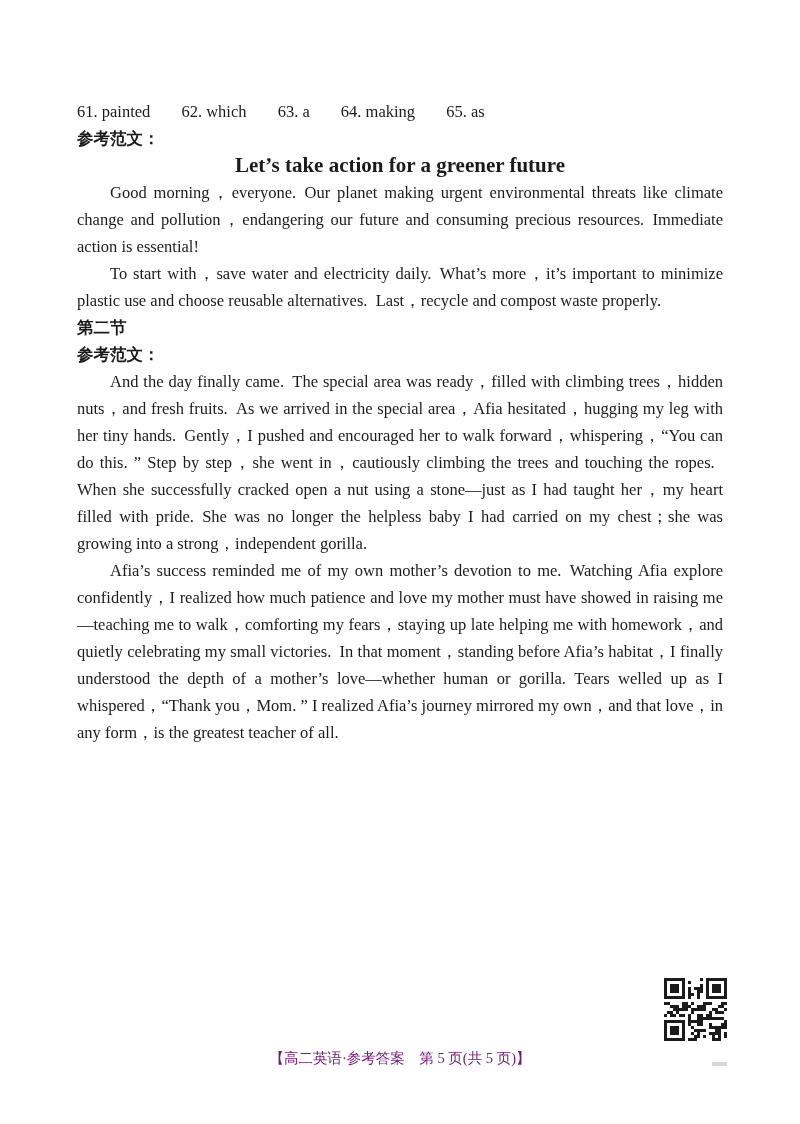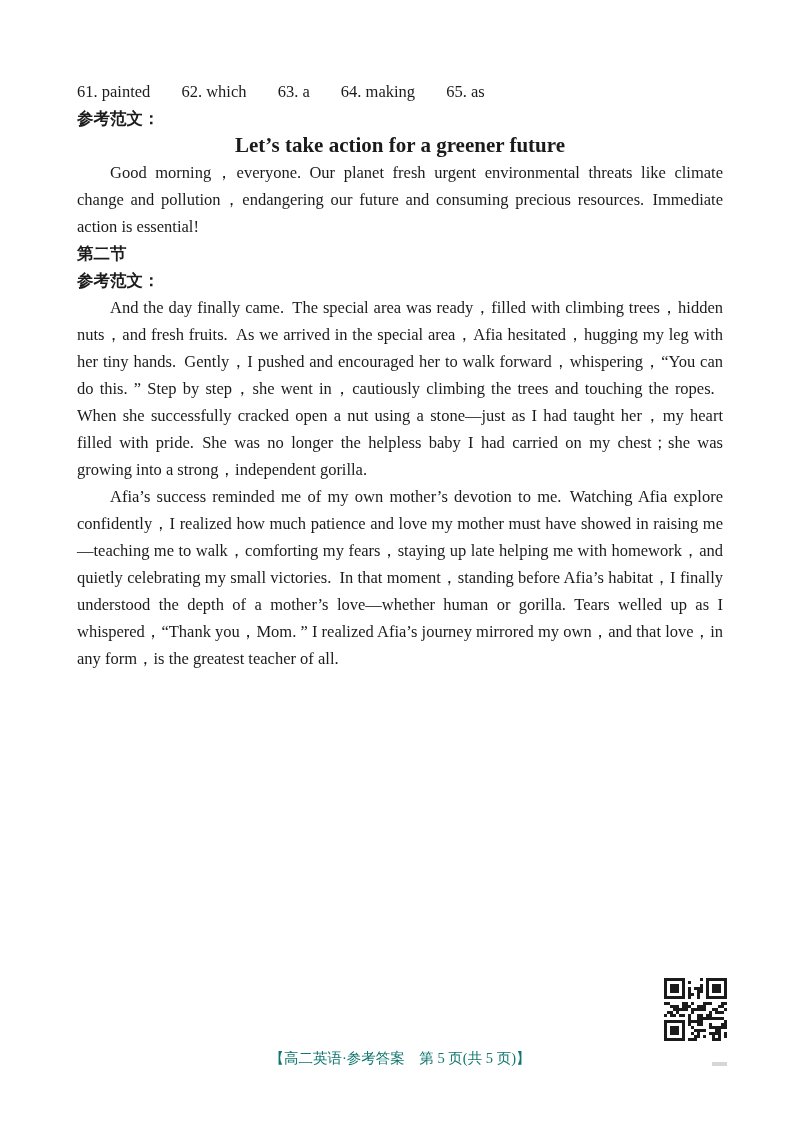--- a/index.html
+++ b/index.html
@@ -11,21 +11,21 @@
   .page {
     position: relative;
     width: 800px;
     height: 1124px;
     background: #ffffff;
     overflow: hidden;
   }
   .content {
     position: absolute;
     left: 77px;
-    top: 78px;
+    top: 98px;
     width: 646px;
     font-size: 16.5px;
     line-height: 27px;
   }
   .answers-line { white-space: nowrap; }
   .answers-line .answer-item { margin-right: 27px; }
   .answers-line .answer-item:last-child { margin-right: 0; }
   .cn-heading {
     font-weight: bold;
     font-size: 16.5px;
@@ -57,42 +57,43 @@
     background: #b5b5b5;
     opacity: 0.55;
   }
   .footer {
     position: absolute;
     top: 1049px;
     left: 0;
     width: 100%;
     text-align: center;
     font-size: 14.5px;
-    color: #0f766e;
+    color: #701a75;
   }
 </style>
 </head>
 <body>
 
 <div class="page">
   <div class="content">
 
     <div class="answers-line">
       <span class="answer-item">61. painted</span>
       <span class="answer-item">62. which</span>
       <span class="answer-item">63. a</span>
       <span class="answer-item">64. making</span>
       <span class="answer-item">65. as</span>
     </div>
 
     <div class="cn-heading">参考范文：</div>
 
     <div class="essay-title">Let’s take action for a greener future</div>
 
-    <p class="para">Good morning，everyone. Our planet fresh urgent environmental threats like climate change and pollution，endangering our future and consuming precious resources. Immediate action is essential!</p>
+    <p class="para">Good morning，everyone. Our planet making urgent environmental threats like climate change and pollution，endangering our future and consuming precious resources. Immediate action is essential!</p>
+    <p class="para">To start with，save water and electricity daily. What’s more，it’s important to minimize plastic use and choose reusable alternatives. Last，recycle and compost waste properly.</p>
 
     <div class="cn-heading">第二节</div>
     <div class="cn-heading">参考范文：</div>
 
     <p class="para"><span class="lead-italic">And the day finally came.</span><span> The special area was ready，filled with climbing trees，hidden nuts，and fresh fruits. As we arrived in the special area，Afia hesitated，hugging my leg with her tiny hands. Gently，I pushed and encouraged her to walk forward，whispering，“You can do this. ” Step by step，she went in，cautiously climbing the trees and touching the ropes. When she successfully cracked open a nut using a stone—just as I had taught her，my heart filled with pride. She was no longer the helpless baby I had carried on my chest；she was growing into a strong，independent gorilla.</span></p>
 
     <p class="para"><span class="lead-italic">Afia’s success reminded me of my own mother’s devotion to me.</span><span> Watching Afia explore confidently，I realized how much patience and love my mother must have showed in raising me—teaching me to walk，comforting my fears，staying up late helping me with homework，and quietly celebrating my small victories. In that moment，standing before Afia’s habitat，I finally understood the depth of a mother’s love—whether human or gorilla. Tears welled up as I whispered，“Thank you，Mom. ” I realized Afia’s journey mirrored my own，and that love，in any form，is the greatest teacher of all.</span></p>
 
   </div>
 

